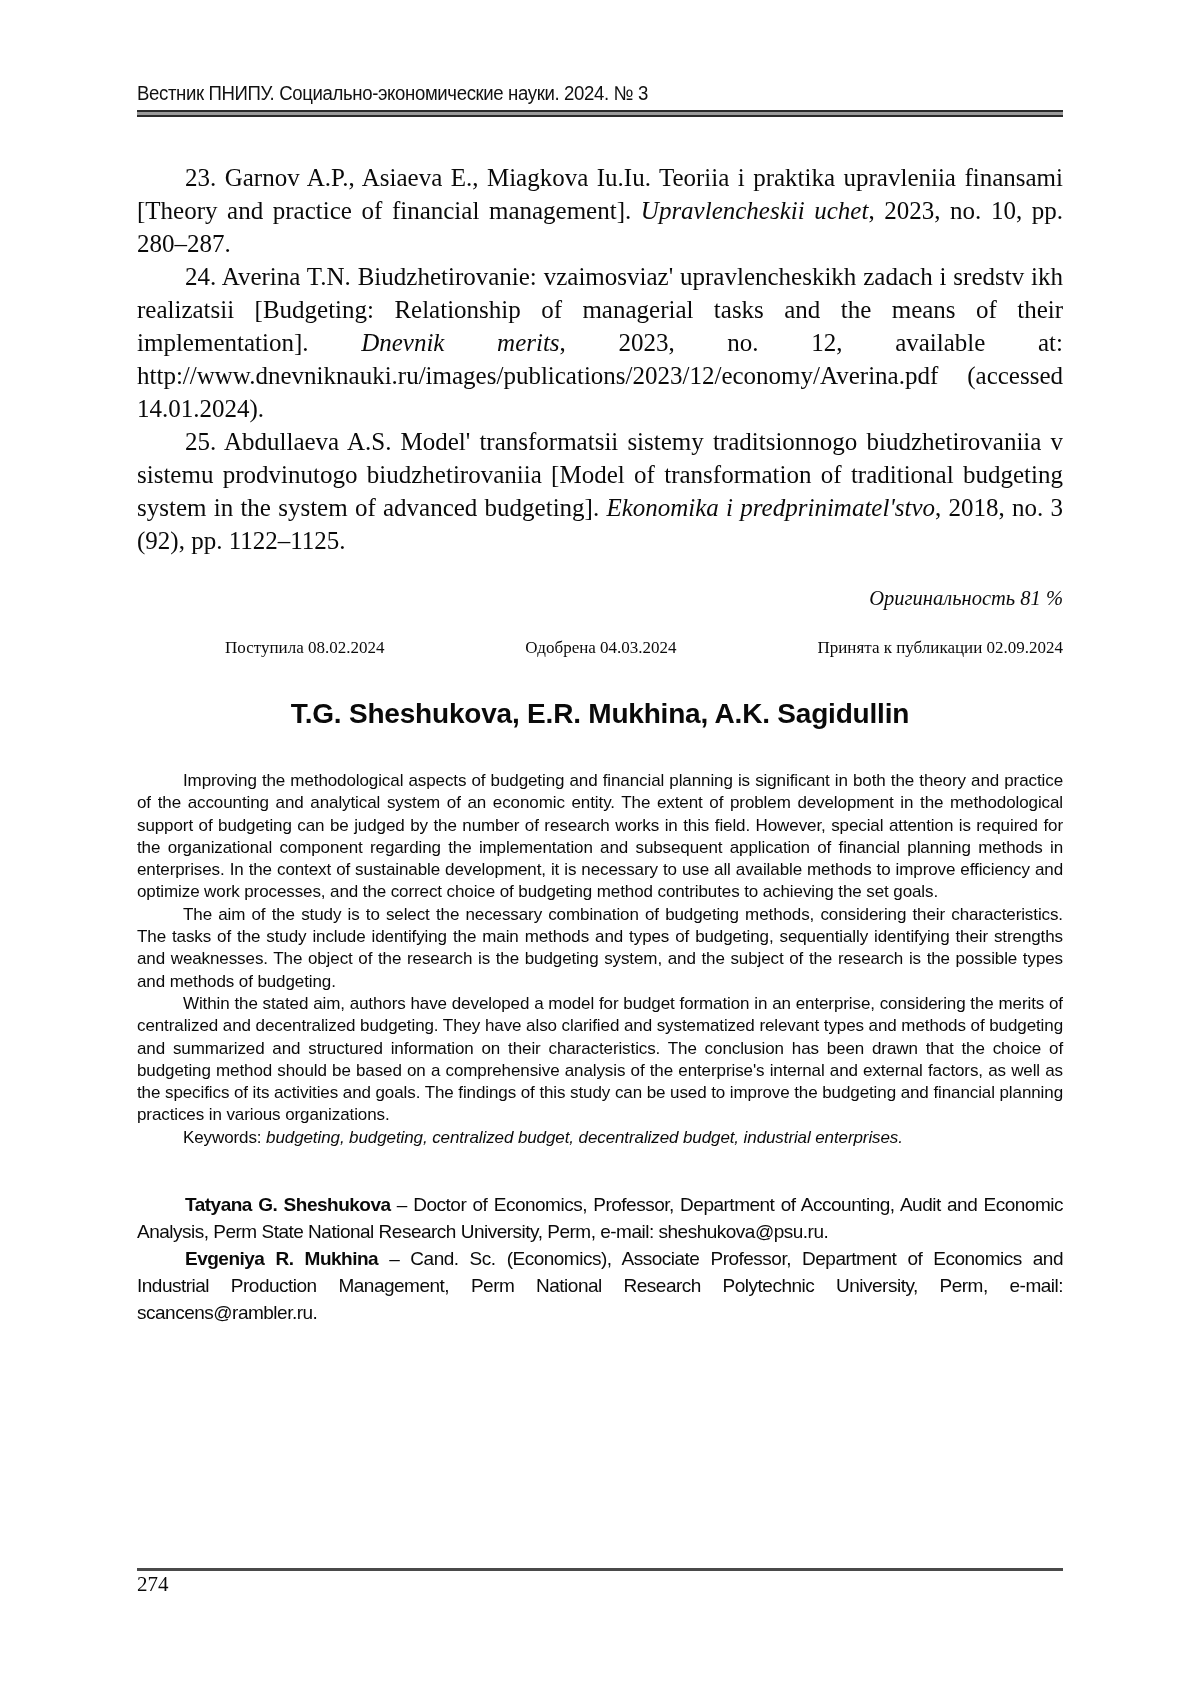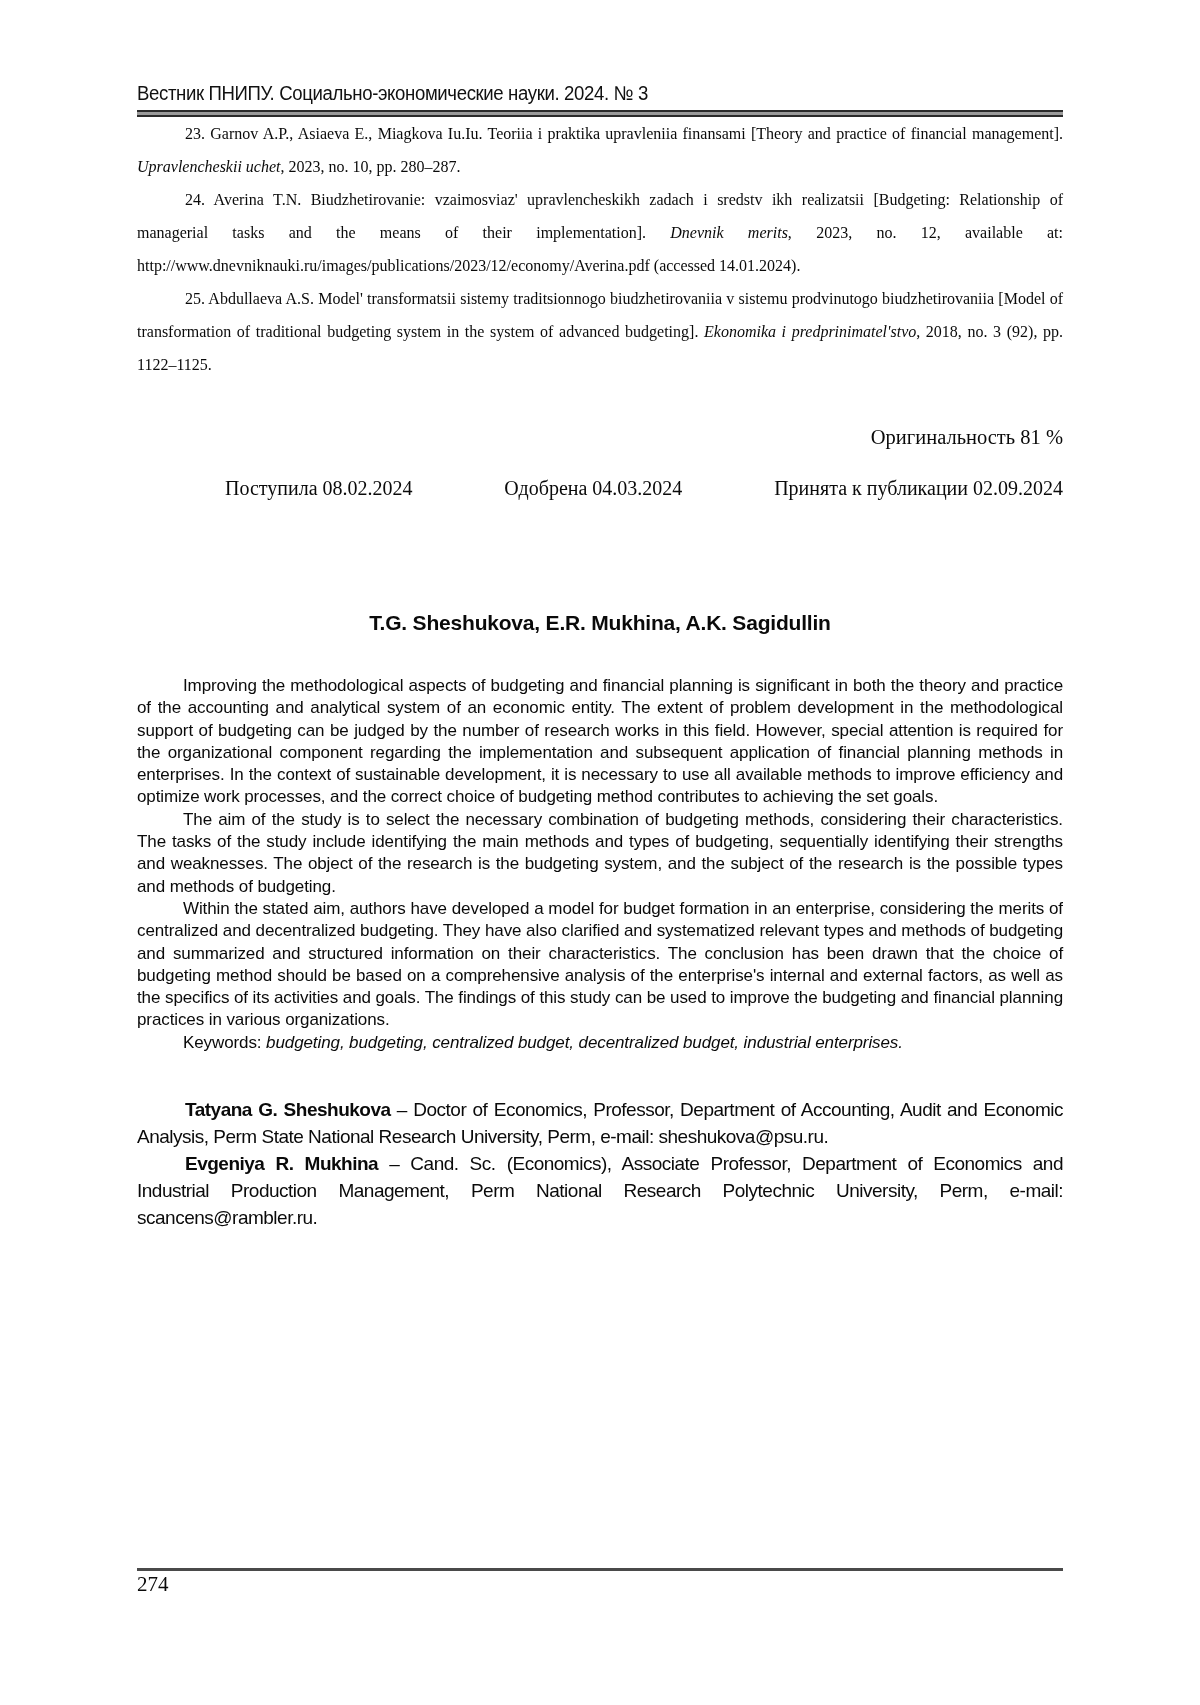--- a/index.html
+++ b/index.html
@@ -27,50 +27,52 @@
   .head-rule{
     margin-top:5px;
     height:3px;
     border-top:2px solid #2a2a2a;
     border-bottom:2px solid #2a2a2a;
     background:#9a9a9a;
   }
 
   
   .references{
+    margin-top:44px;
     font-family:"Liberation Serif",serif;
-    font-size:16px;
+    font-size:25px;
     line-height:33px;
     text-align:justify;
   }
   .references p{margin:0;text-indent:48px;}
   .it{font-style:italic;}
 
   .originality{
-    margin-top:45px;
+    margin-top:30px;
     font-family:"Liberation Serif",serif;
     font-size:20.5px;
+    font-style:italic;
     text-align:right;
   }
 
   .dates-row{
     margin-top:28px;
     padding-left:88px;
     display:flex;
     justify-content:space-between;
     font-family:"Liberation Serif",serif;
-    font-size:20px;
+    font-size:17px;
   }
 
   .authors-line{
-    margin-top:111px;
+    margin-top:40px;
     text-align:center;
     font-family:"Liberation Sans",sans-serif;
     font-weight:bold;
-    font-size:21px;
+    font-size:28px;
     letter-spacing:-0.2px;
   }
 
   .article-title{
     margin-top:40px;
     text-align:center;
     font-family:"Liberation Sans",sans-serif;
     font-weight:bold;
     font-size:26px;
     line-height:43px;

